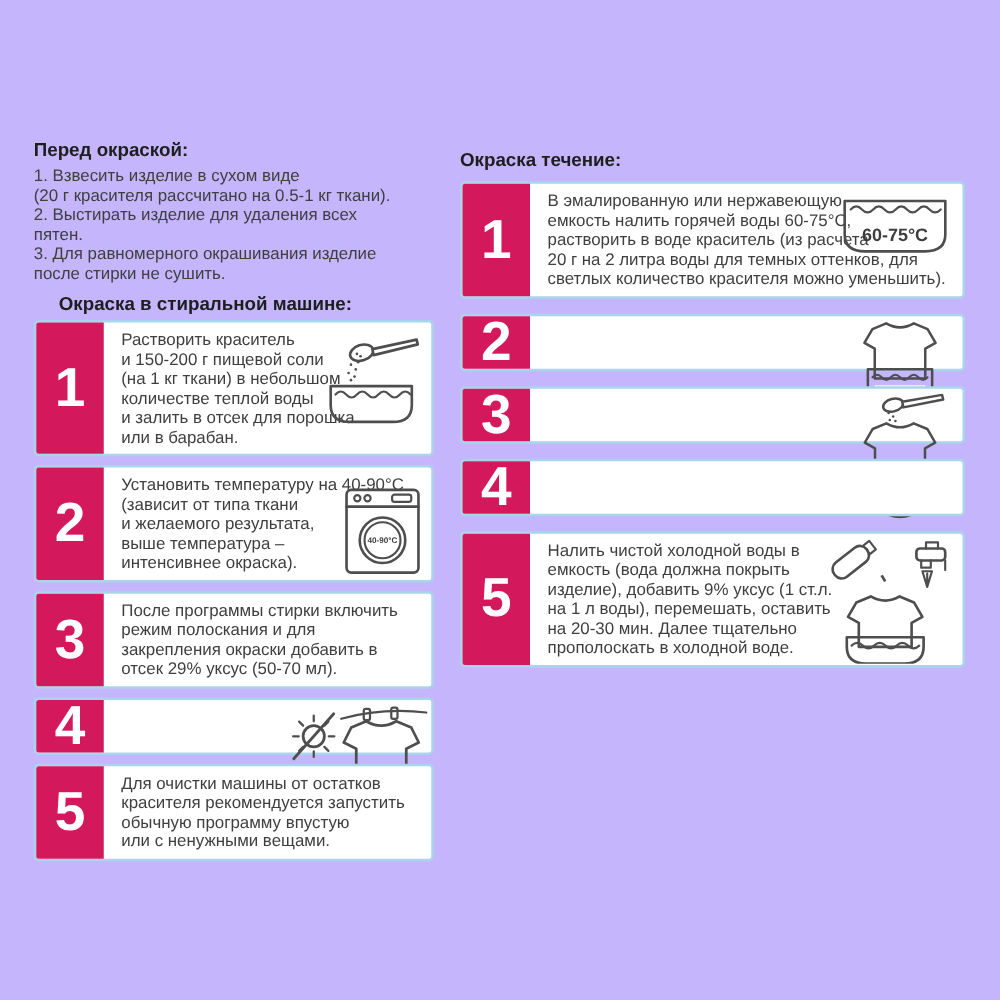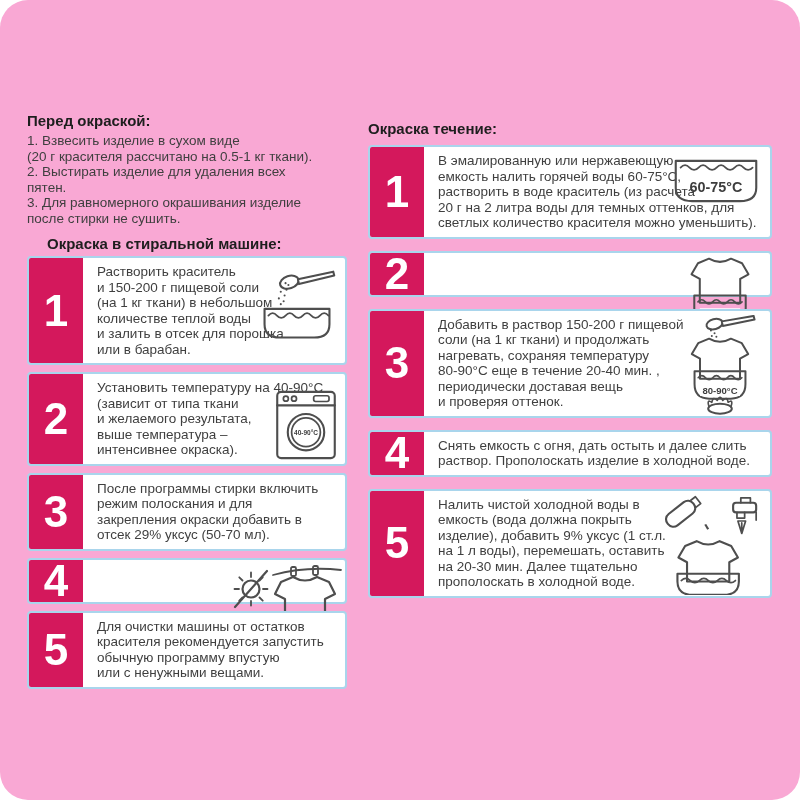--- a/index.html
+++ b/index.html
@@ -1,17 +1,17 @@
 <!DOCTYPE html>
 <html><head>
 <meta charset="utf-8">
 <style>
   html,body{margin:0;padding:0;background:#ffffff;width:800px;height:800px;overflow:hidden;
     font-family:"Liberation Sans",sans-serif;}
-  .canvas{position:relative;width:800px;height:800px;background:#f9a8d4;border-radius:28px;}
+  .canvas{position:relative;width:800px;height:800px;background:#c4b5fd;}
   .col{position:absolute;}
   .col-left{left:27px;top:112px;width:320px;}
   .col-right{left:368px;top:120px;width:404px;}
   .sec-title{font-size:15px;line-height:17px;font-weight:bold;color:#1e1e1e;margin:0 0 4px 0;}
   .sec-title.second{margin-top:0;margin-left:20px;}
   .intro{font-size:13.5px;line-height:15.5px;color:#3f3f3f;white-space:pre-line;margin:0 0 9px 0;width:336px;}
   .step{position:relative;background:#fff;border:2px solid #a9d5ec;border-radius:4px;
     padding:6px 6px 6px 68px;margin:0 0 7px 0;box-sizing:border-box;min-height:46px;}
   .col-right .step{margin-bottom:12px;}
   .num{position:absolute;left:0;top:0;bottom:0;width:54px;background:#d4185c;
@@ -150,26 +150,20 @@
           <rect x="16" y="58" width="44" height="13" fill="#ffffff" stroke="none"></rect>
           <text class="ic-label" x="38" y="68.5" font-size="10.5" text-anchor="middle">80-90°C</text>
           <path class="ic-thin" d="M26 86 Q23 76 29 81 Q30 73 35 79 Q38 71 41 79 Q46 73 47 81 Q53 76 50 86"></path>
           <ellipse class="ic" cx="38" cy="89" rx="14" ry="6.5"></ellipse>
         </svg>
       </span>
     </div>
 
     <div class="step">
       <div class="num">3</div>
-      <div class="txt">Добавить в раствор 150-200 г пищевой
-соли (на 1 кг ткани) и продолжать
-нагревать, сохраняя температуру
-80-90°C еще в течение 20-40 мин. ,
-периодически доставая вещь
-и проверяя оттенок.</div>
       <span class="icon" style="right:12px;top:4px;">
         <svg width="76" height="100" viewBox="0 0 80 110">
           <ellipse class="ic" cx="34" cy="10" rx="9" ry="5.5" transform="rotate(-15 34 10)"></ellipse>
           <path class="ic-white" d="M42 7 L77 1 L78 5 L43 12 Z"></path>
           <circle class="ic-fill" cx="30" cy="17" r="1.1"></circle>
             <circle class="ic-fill" cx="34" cy="20" r="1.1"></circle>
           <circle class="ic-fill" cx="31" cy="23" r="1.1"></circle>
             <circle class="ic-fill" cx="36" cy="24" r="1.1"></circle>
           <path class="ic" d="M28 26 Q40 33 52 26 L64 31 L71 43 L62 48 L62 70 L18 70 L18 48 L9 43 L16 31 Z"></path>
           <path class="ic" d="M12 62 h56 v14 q0 16 -16 16 h-24 q-16 0 -16 -16 z"></path>
@@ -177,22 +171,20 @@
           <rect x="18" y="76" width="44" height="13" fill="#ffffff" stroke="none"></rect>
           <text class="ic-label" x="40" y="86.5" font-size="10.5" text-anchor="middle">80-90°C</text>
           <path class="ic-thin" d="M28 101 Q25 92 31 96 Q32 89 37 94 Q40 87 43 94 Q48 89 49 96 Q55 92 52 101"></path>
           <ellipse class="ic" cx="40" cy="103" rx="13" ry="5.5"></ellipse>
         </svg>
       </span>
     </div>
 
     <div class="step">
       <div class="num">4</div>
-      <div class="txt">Снять емкость с огня, дать остыть и далее слить
-раствор. Прополоскать изделие в холодной воде.</div>
     </div>
 
     <div class="step">
       <div class="num">5</div>
       <div class="txt">Налить чистой холодной воды в
 емкость (вода должна покрыть
 изделие), добавить 9% уксус (1 ст.л.
 на 1 л воды), перемешать, оставить
 на 20-30 мин. Далее тщательно
 прополоскать в холодной воде.</div>

